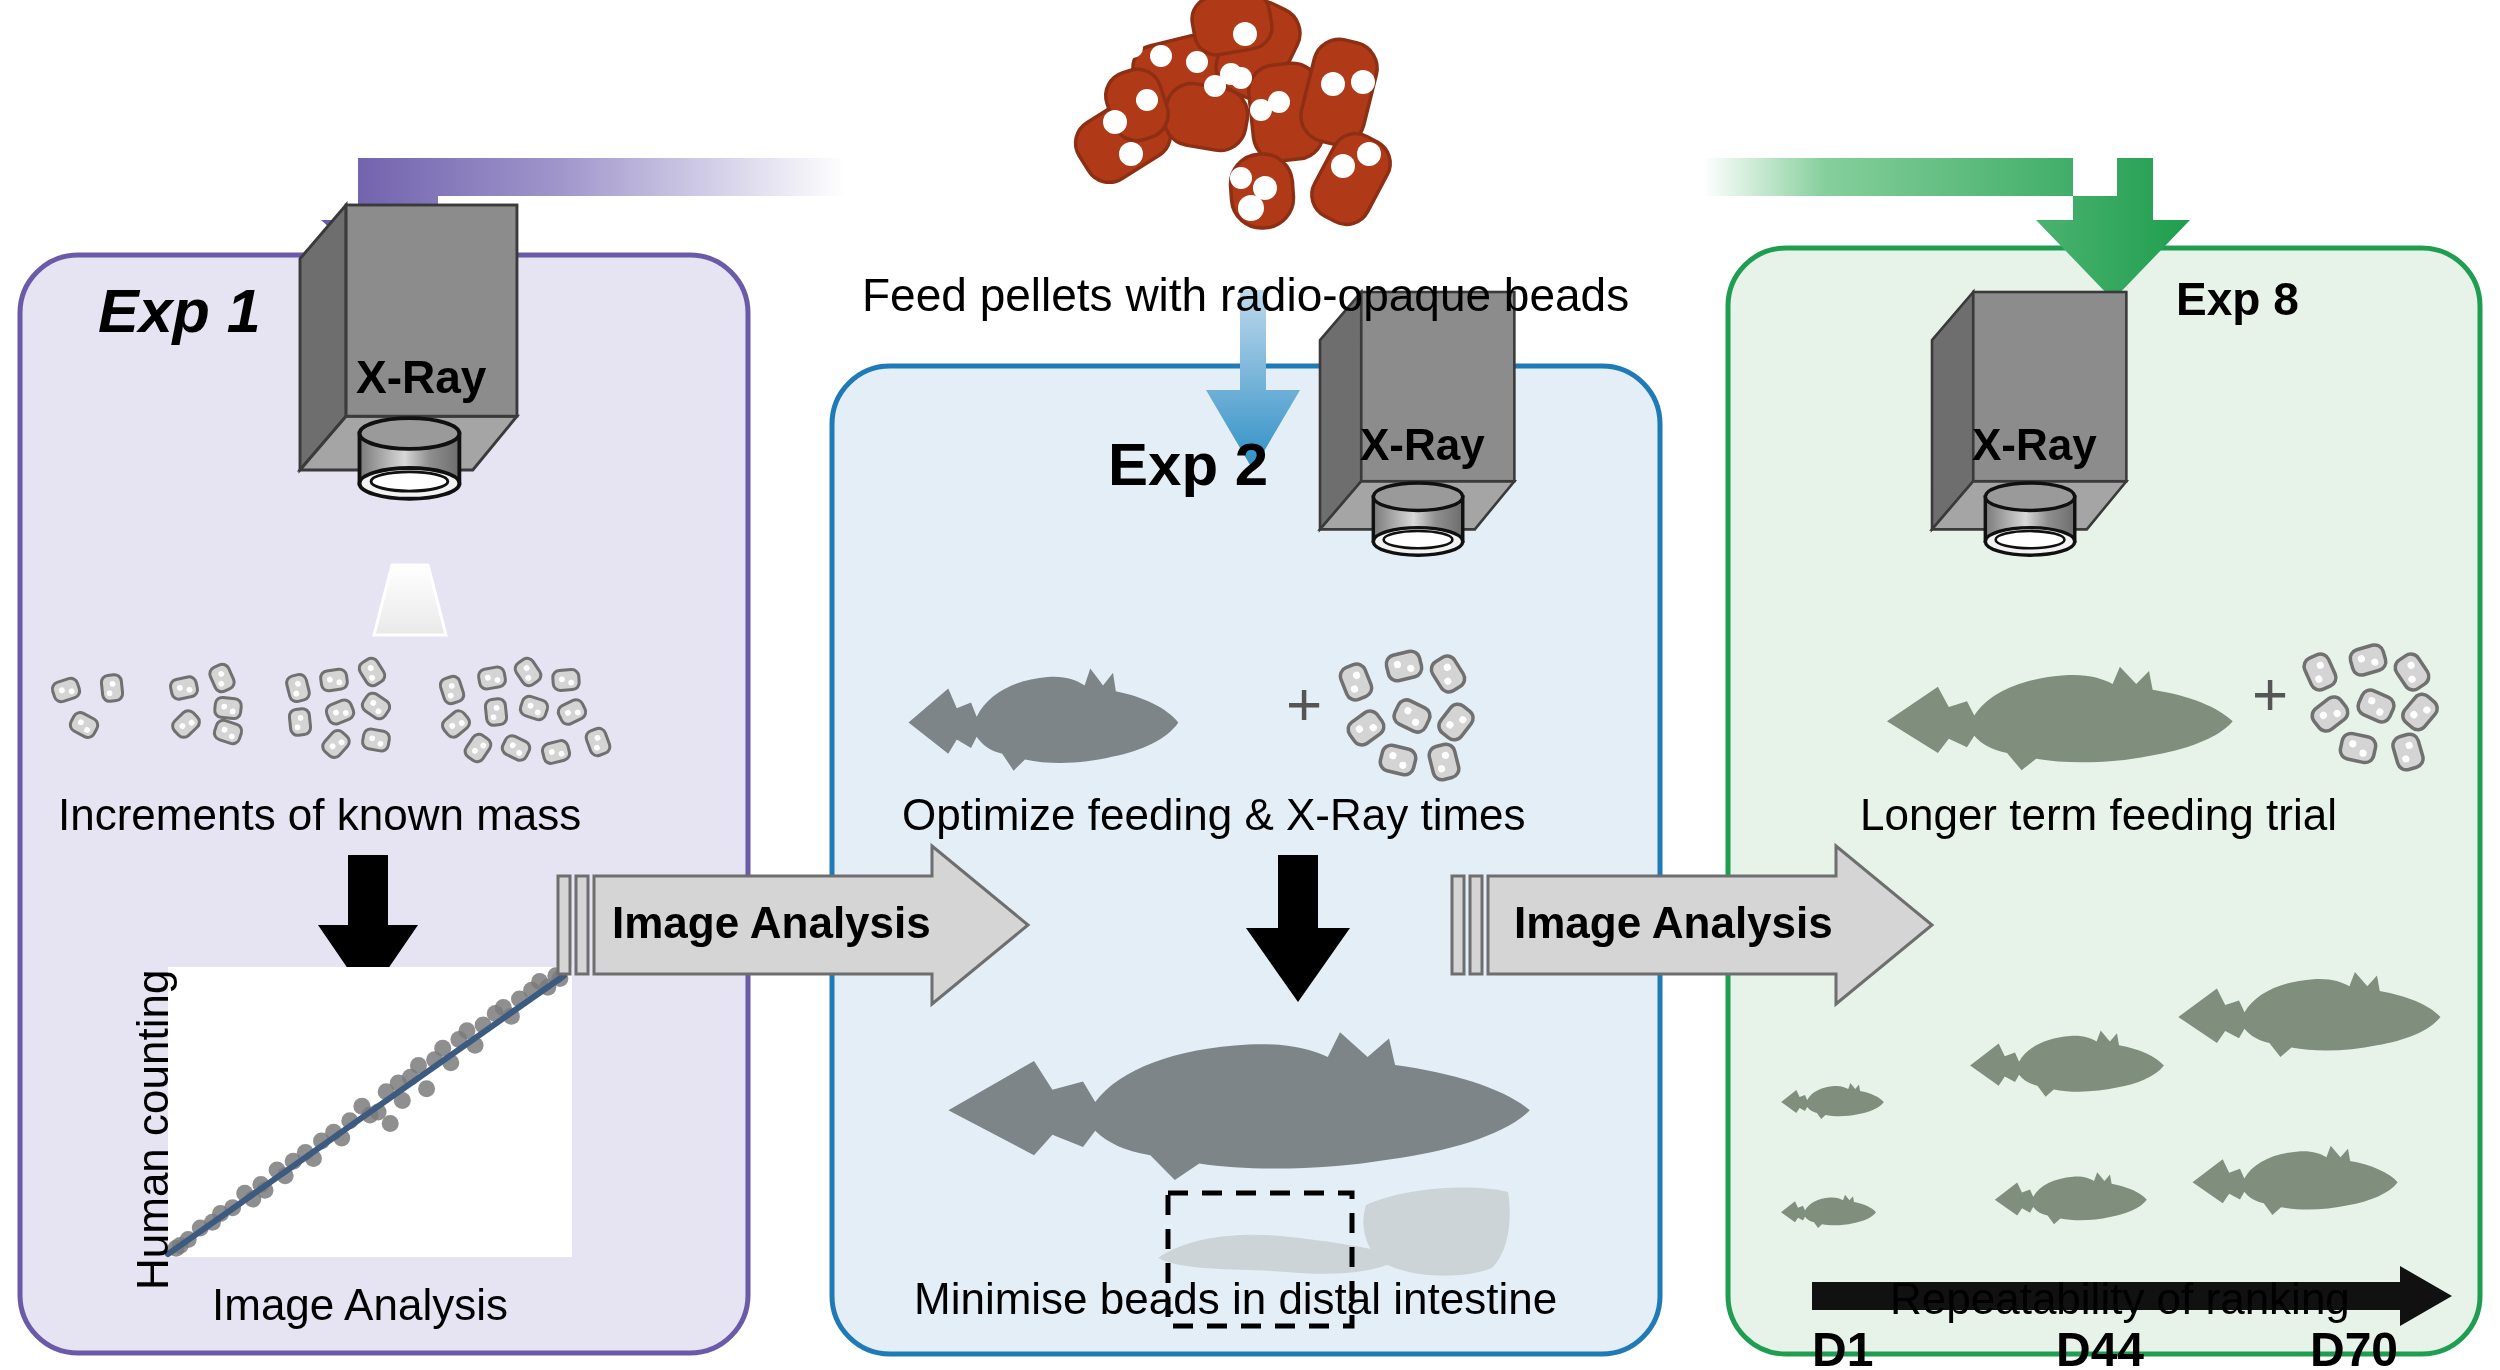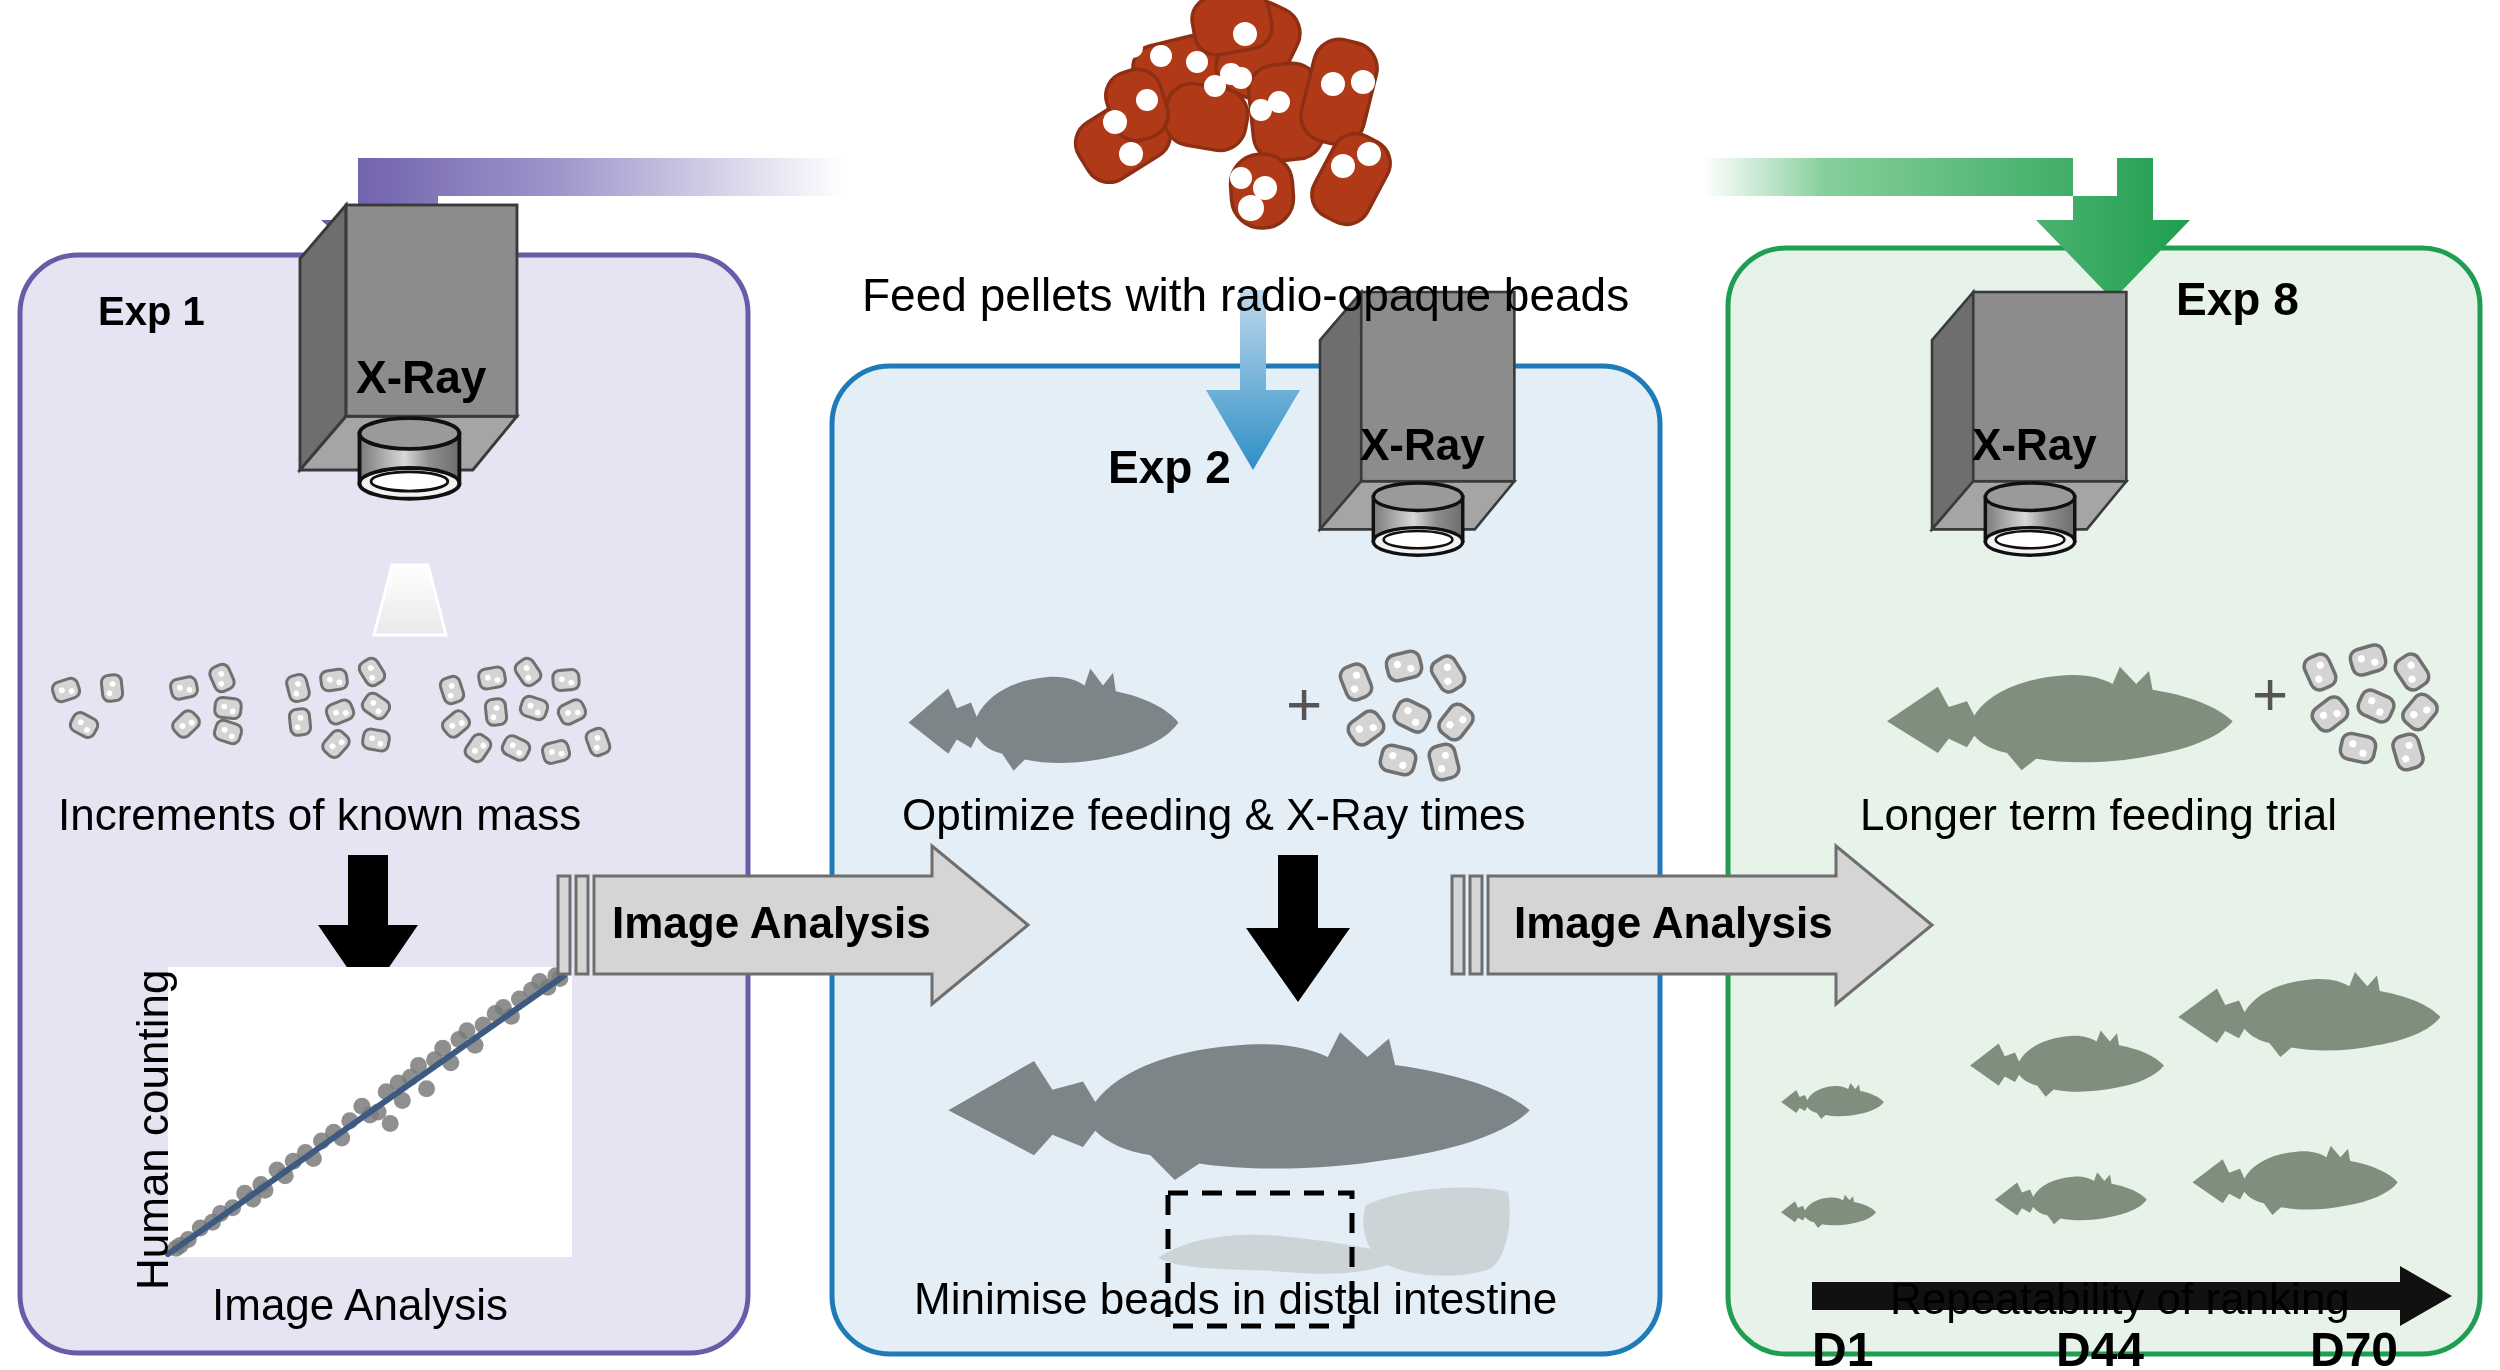--- a/index.html
+++ b/index.html
@@ -327,27 +327,27 @@
   </g>
   <g>
     <rect x="1452" y="876" width="12" height="98" fill="#d5d5d5" stroke="#6e6e6e" stroke-width="3"></rect>
     <rect x="1470" y="876" width="12" height="98" fill="#d5d5d5" stroke="#6e6e6e" stroke-width="3"></rect>
     <path d="M1488,876 L1836,876 L1836,846 L1932,925 L1836,1004 L1836,974 L1488,974 Z" fill="#d5d5d5" stroke="#6e6e6e" stroke-width="3"></path>
   </g>
 </svg>
 
 <div class="txt lbl-reg" style="left:862px; top:268px; font-size:46px;">Feed pellets with radio-opaque beads</div>
 
-<div class="txt lbl-bold" style="left:98px; top:289px; font-size:40px;">Exp 1</div>
+<div class="txt lbl-bold" style="left:98px; top:276px; font-size:61px;font-style:italic;">Exp 1</div>
 <div class="txt lbl-bold" style="left:356px; top:350px; font-size:46px;">X-Ray</div>
 <div class="txt lbl-reg" style="left:58px; top:790px; font-size:44px;">Increments of known mass</div>
 <div class="txt lbl-reg vert" style="left:128px; top:1290px; font-size:44px; transform:rotate(-90deg);">Human counting</div>
 <div class="txt lbl-reg" style="left:212px; top:1280px; font-size:44px;">Image Analysis</div>
 
-<div class="txt lbl-bold" style="left:1108px; top:440px; font-size:46px;">Exp 2</div>
+<div class="txt lbl-bold" style="left:1108px; top:430px; font-size:60px;">Exp 2</div>
 <div class="txt lbl-bold" style="left:1360px; top:420px; font-size:44px;">X-Ray</div>
 <div class="txt lbl-reg" style="left:1286px; top:668px; font-size:62px; color:#555;">+</div>
 <div class="txt lbl-reg" style="left:902px; top:790px; font-size:44px;">Optimize feeding &amp; X-Ray times</div>
 <div class="txt lbl-reg" style="left:906px; top:1274px; font-size:44px;margin-left:8px;">Minimise beads in distal intestine</div>
 
 <div class="txt lbl-bold" style="left:2176px; top:272px; font-size:46px;">Exp 8</div>
 <div class="txt lbl-bold" style="left:1972px; top:420px; font-size:44px;">X-Ray</div>
 <div class="txt lbl-reg" style="left:2252px; top:658px; font-size:62px; color:#555;">+</div>
 <div class="txt lbl-reg" style="left:1860px; top:790px; font-size:44px;text-align:right;">Longer term feeding trial</div>
 <div class="txt lbl-bold" style="left:1812px; top:1322px; font-size:48px;">D1</div>

